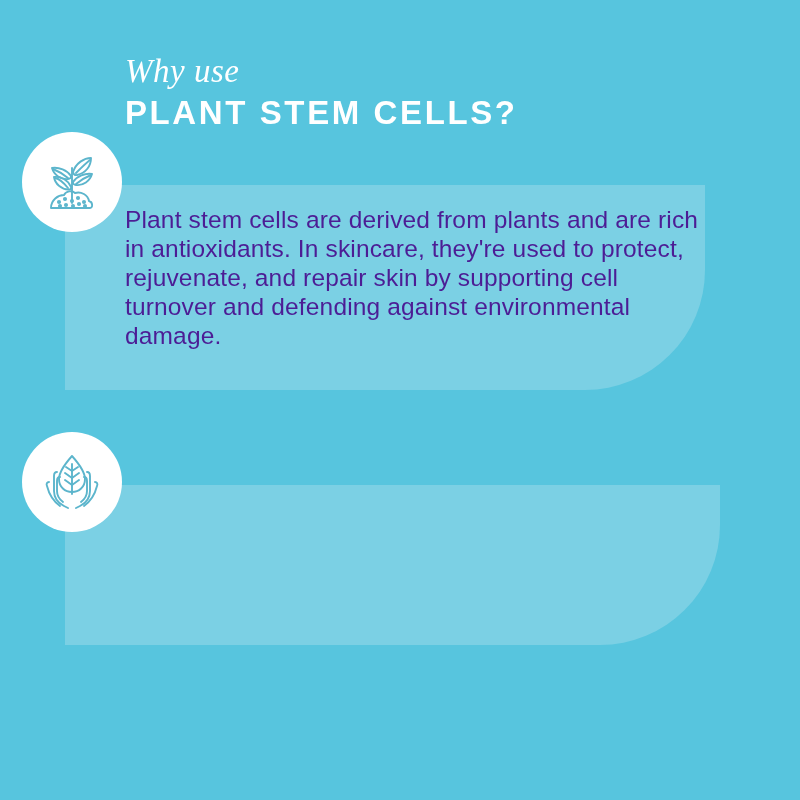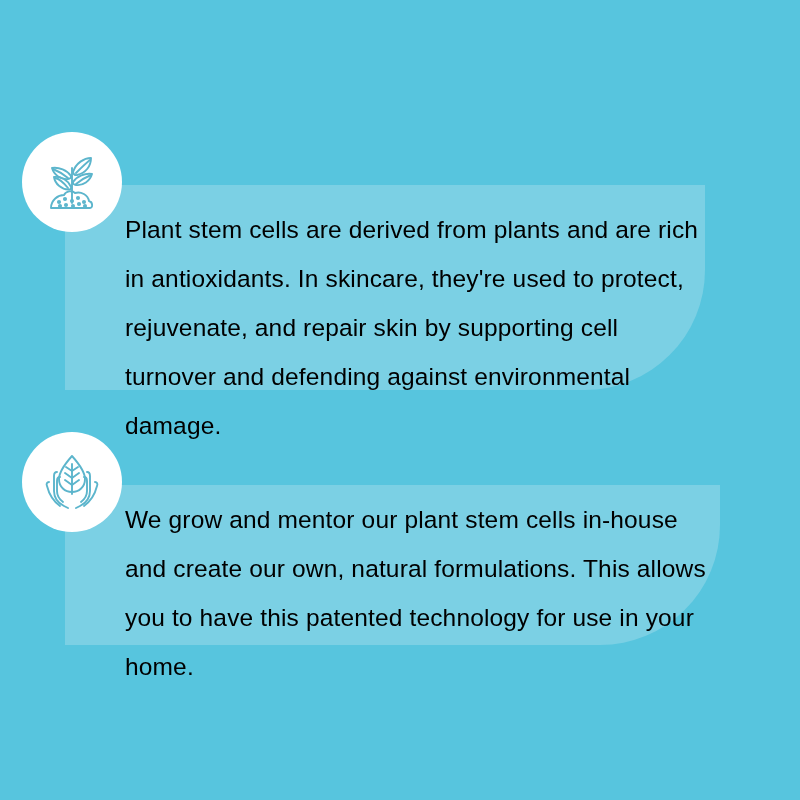--- a/index.html
+++ b/index.html
@@ -68,22 +68,22 @@
     width: 655px;
     height: 160px;
   }
 
   
   .body-text {
     position: absolute;
     font-family: "Liberation Sans", sans-serif;
     font-weight: 400;
     font-size: 24.5px;
-    line-height: 49px;
-    color: #000000;
+    line-height: 29px;
+    color: #4c1d95;
     letter-spacing: 0.15px;
     margin: 0;
   }
   #text-1 {
     left: 125px;
     top: 205px;
     width: 580px;
   }
   #text-2 {
     left: 125px;
@@ -146,26 +146,29 @@
     line-height: 13px;
     color: #ffffff;
     letter-spacing: 0.35px;
   }
 </style>
 </head>
 <body>
 
 <div id="poster">
 
+  <div class="title-block">
+    <p class="title-script">Why use</p>
+    <p class="title-main">PLANT STEM CELLS?</p>
+  </div>
 
   <div class="panel" id="panel-1"></div>
   <p class="body-text" id="text-1">Plant stem cells are derived from plants and are rich in antioxidants. In skincare, they're used to protect, rejuvenate, and repair skin by supporting cell turnover and defending against environmental damage.</p>
 
   <div class="panel" id="panel-2"></div>
-  <p class="body-text" id="text-2">We grow and mentor our plant stem cells in-house and create our own, natural formulations. This allows you to have this patented technology for use in your home.</p>
 
   <div class="icon-circle" id="icon-circle-1">
     <svg width="72" height="72" viewBox="0 0 72 72">
       <g fill="none" stroke="#5cb5cc" stroke-width="1.9" stroke-linecap="round" stroke-linejoin="round">
 
         <path d="M36 57 L36 22"></path>
 
         <path d="M37 26 C40 17, 48 12, 55 12 C55 20, 50 27, 41 29 C39 29.5, 37.5 28.5, 37 26 Z"></path>
         <path d="M40 27 C45 22, 50 17, 54 14"></path>
 

